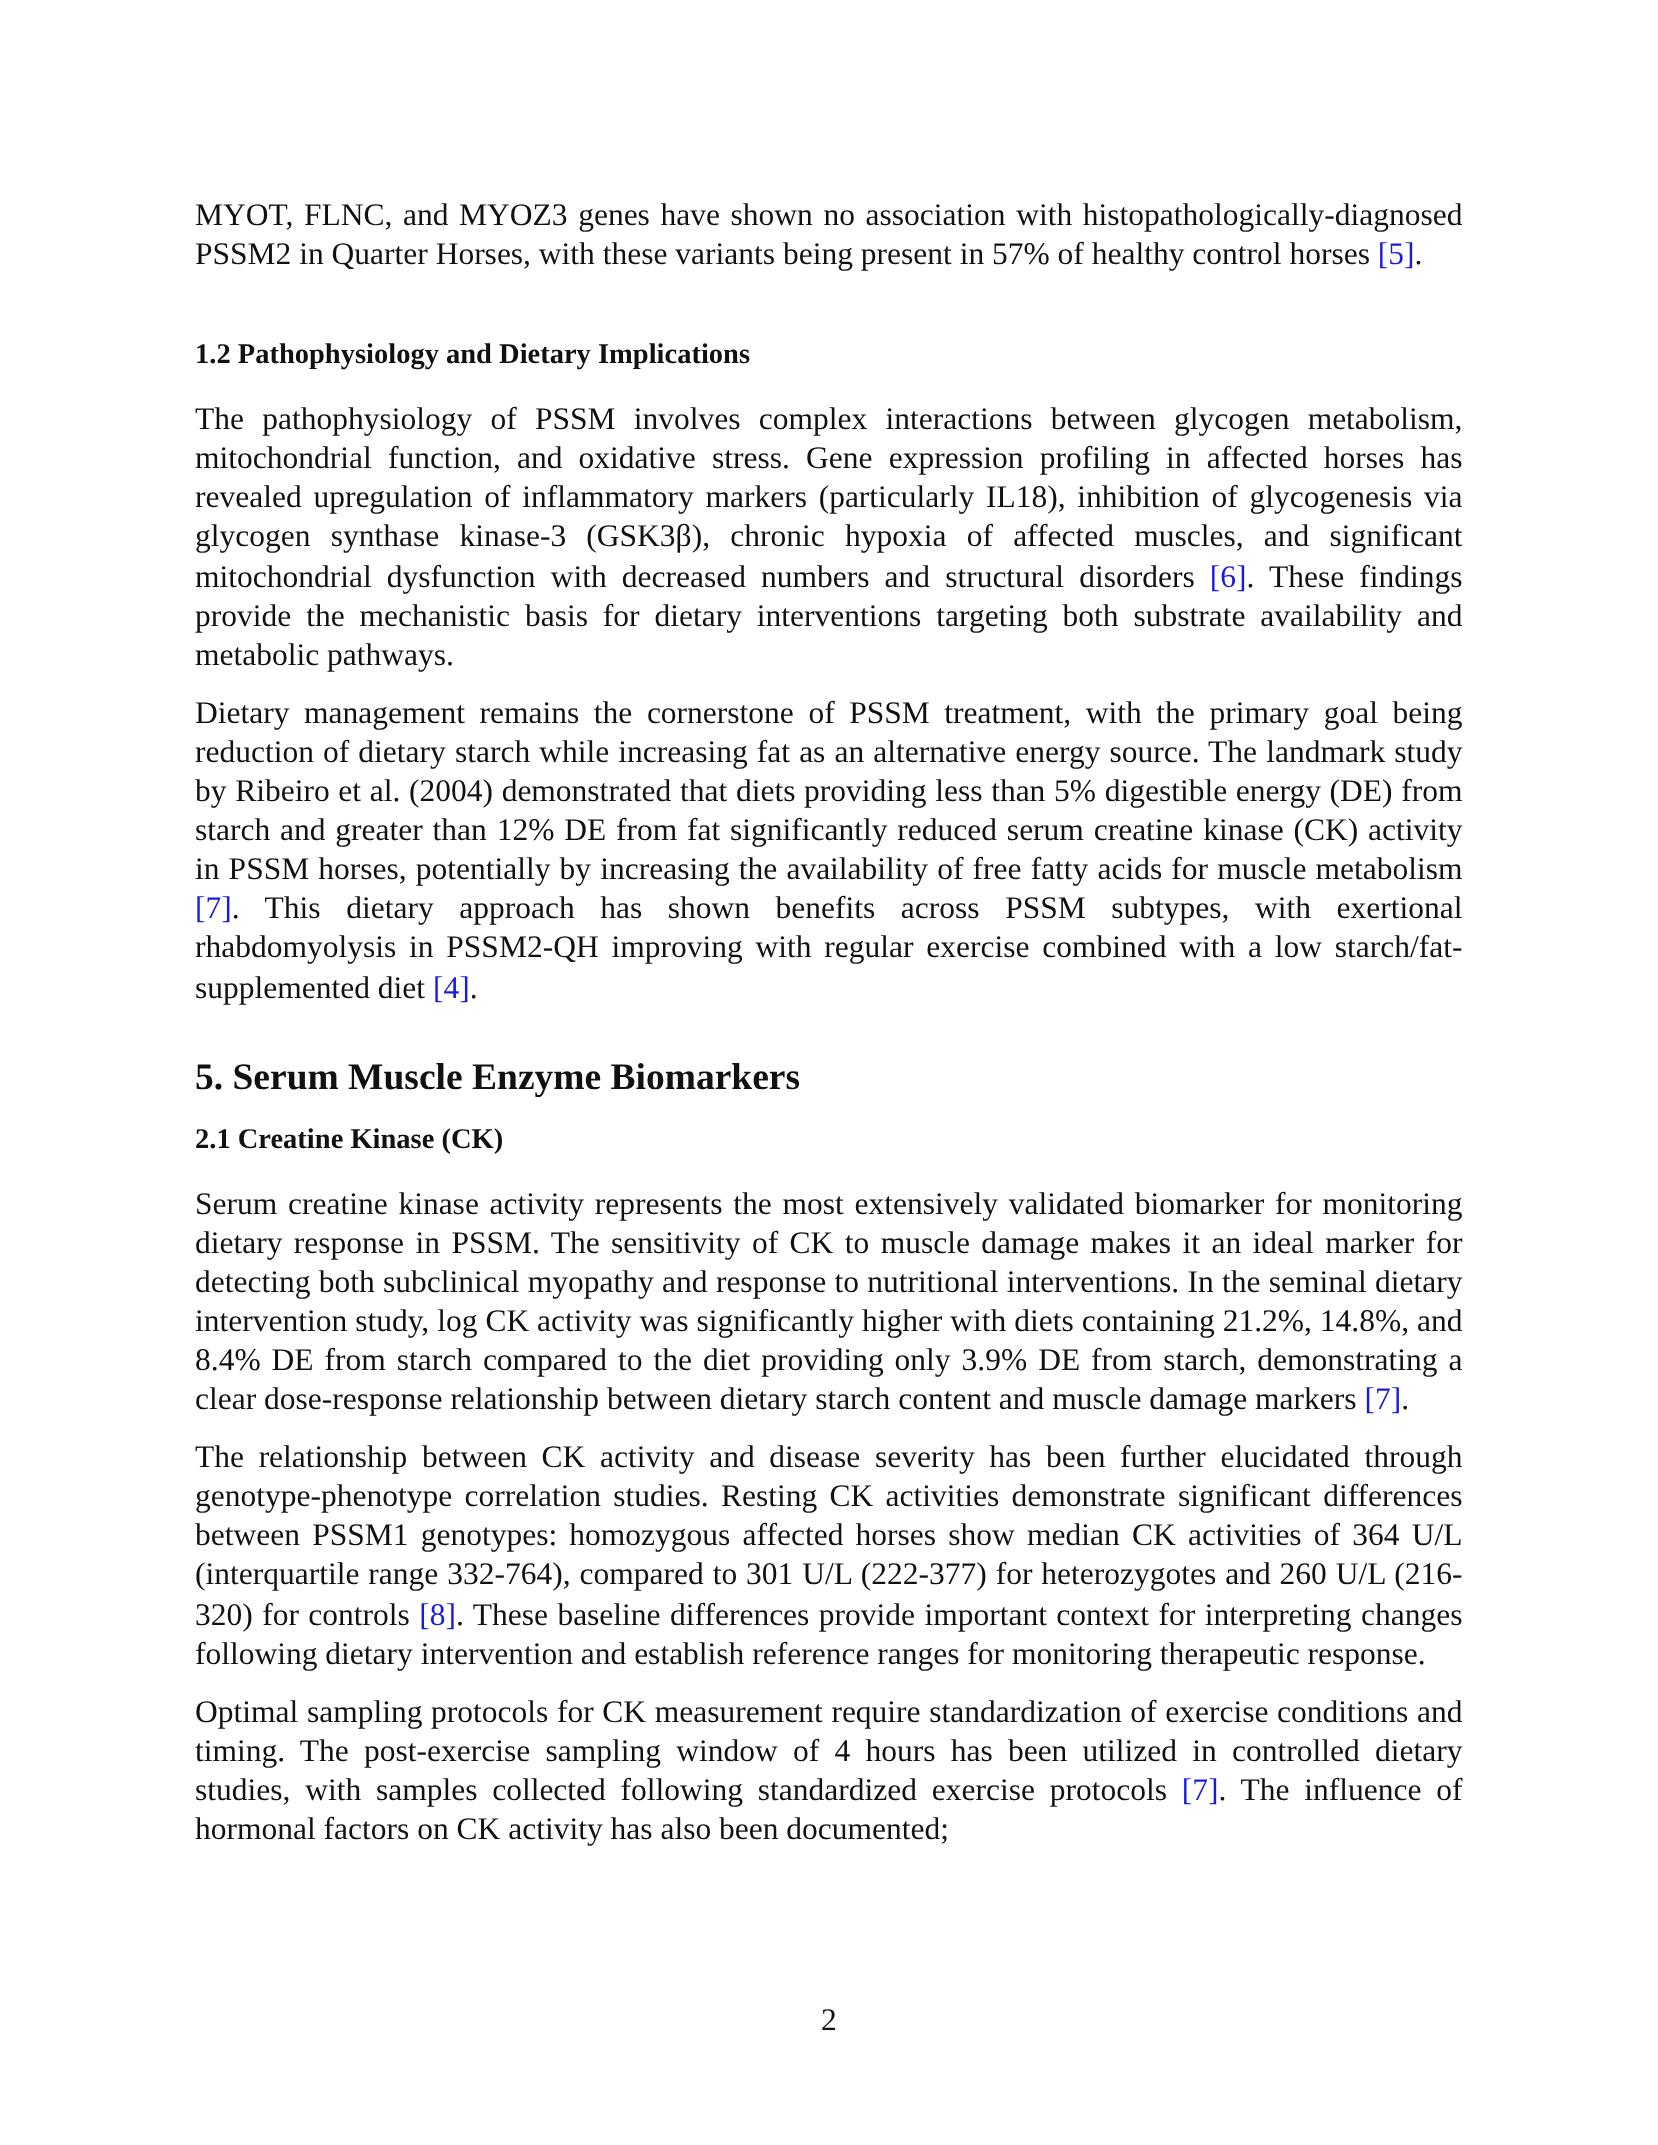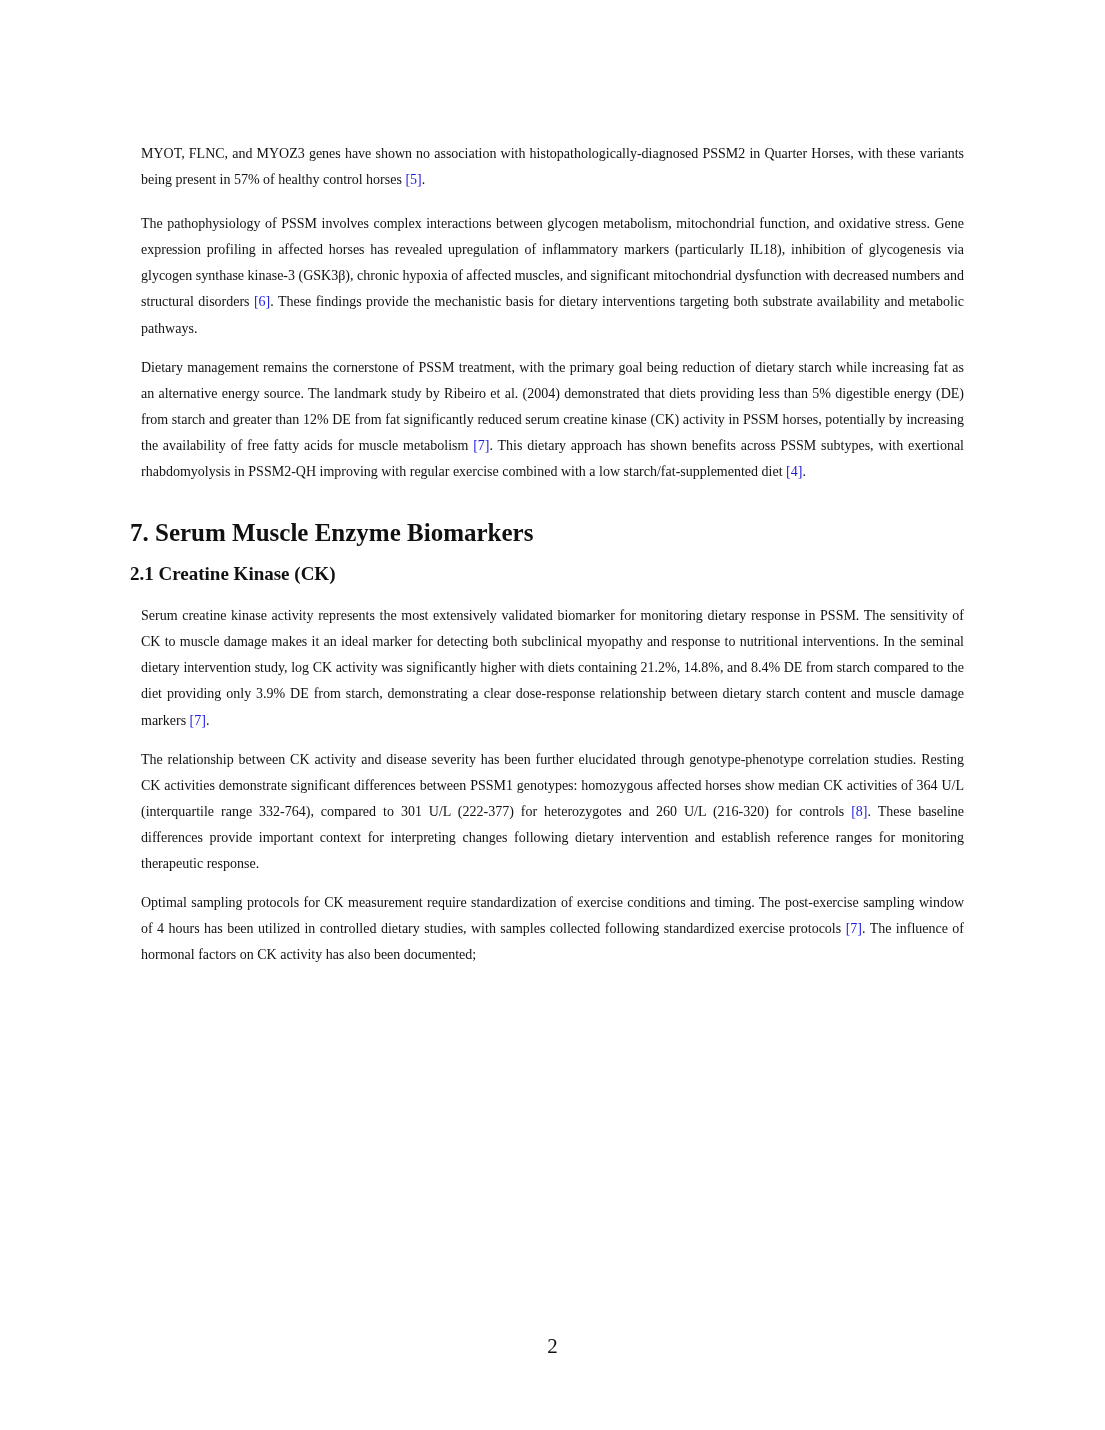--- a/index.html
+++ b/index.html
@@ -1,35 +1,36 @@
 <!DOCTYPE html>
 <html><head>
 <meta charset="utf-8">
 <style>
   html, body { margin: 0; padding: 0; background: #ffffff; }
   body { width: 1105px; height: 1430px; position: relative; overflow: hidden;
          font-family: "Liberation Serif", "DejaVu Serif", serif; color: #111; }
   .page { position: absolute; left: 130px; top: 130px; width: 845px; }
-  p.para { margin: 11px; font-size: 14px; line-height: 26.1px; text-align: justify; }
+  p.para { margin: 0; font-size: 21px; line-height: 26.1px; text-align: justify; }
   .cite { color: #1a1adf; }
   .subhead { font-weight: bold; font-size: 19px; margin: 0; }
   .sechead { font-weight: bold; font-size: 25px; margin: 0; }
   .pagenum { position: absolute; top: 1334px; left: 0; width: 1105px; text-align: center; font-size: 21px; }
 </style>
 </head>
 <body>
 
 <div class="page">
   <p class="para">MYOT, FLNC, and MYOZ3 genes have shown no association with histopathologically-diagnosed PSSM2 in Quarter Horses, with these variants being present in 57% of healthy control horses <span class="cite">[5]</span>.</p>
 
+  <h3 class="subhead" style="margin-top:44px;">1.2 Pathophysiology and Dietary Implications</h3>
 
   <p class="para" style="margin-top:18px;">The pathophysiology of PSSM involves complex interactions between glycogen metabolism, mitochondrial function, and oxidative stress.  Gene expression profiling in affected horses has revealed upregulation of inflammatory markers (particularly IL18), inhibition of glycogenesis via glycogen synthase kinase-3 (GSK3β), chronic hypoxia of affected muscles, and significant mitochondrial dysfunction with decreased numbers and structural disorders <span class="cite">[6]</span>. These findings provide the mechanistic basis for dietary interventions targeting both substrate availability and metabolic pathways.</p>
   <p class="para" style="margin-top:13px;">Dietary management remains the cornerstone of PSSM treatment, with the primary goal being reduction of dietary starch while increasing fat as an alternative energy source. The landmark study by Ribeiro et al. (2004) demonstrated that diets providing less than 5% digestible energy (DE) from starch and greater than 12% DE from fat significantly reduced serum creatine kinase (CK) activity in PSSM horses, potentially by increasing the availability of free fatty acids for muscle metabolism <span class="cite">[7]</span>. This dietary approach has shown benefits across PSSM subtypes, with exertional rhabdomyolysis in PSSM2-QH improving with regular exercise combined with a low starch/fat-supplemented diet <span class="cite">[4]</span>.</p>
 
-  <h2 class="sechead" style="margin-top:34px;">7. Serum Muscle Enzyme Biomarkers</h2>
+  <h2 class="sechead" style="margin-top:34px;">5. Serum Muscle Enzyme Biomarkers</h2>
 
   <h3 class="subhead" style="margin-top:16px;">2.1 Creatine Kinase (CK)</h3>
 
   <p class="para" style="margin-top:18px;">Serum creatine kinase activity represents the most extensively validated biomarker for monitoring dietary response in PSSM. The sensitivity of CK to muscle damage makes it an ideal marker for detecting both subclinical myopathy and response to nutritional interventions. In the seminal dietary intervention study, log CK activity was significantly higher with diets containing 21.2%, 14.8%, and 8.4% DE from starch compared to the diet providing only 3.9% DE from starch, demonstrating a clear dose-response relationship between dietary starch content and muscle damage markers <span class="cite">[7]</span>.</p>
   <p class="para" style="margin-top:13px;">The relationship between CK activity and disease severity has been further elucidated through genotype-phenotype correlation studies.  Resting CK activities demonstrate significant differences between PSSM1 genotypes:  homozygous affected horses show median CK activities of 364 U/L (interquartile range 332-764), compared to 301 U/L (222-377) for heterozygotes and 260 U/L (216-320) for controls <span class="cite">[8]</span>. These baseline differences provide important context for interpreting changes following dietary intervention and establish reference ranges for monitoring therapeutic response.</p>
   <p class="para" style="margin-top:13px;">Optimal sampling protocols for CK measurement require standardization of exercise conditions and timing.  The post-exercise sampling window of 4 hours has been utilized in controlled dietary studies, with samples collected following standardized exercise protocols <span class="cite">[7]</span>.  The influence of hormonal factors on CK activity has also been documented;</p>
 </div>
 
 <div class="pagenum">2</div>
 

